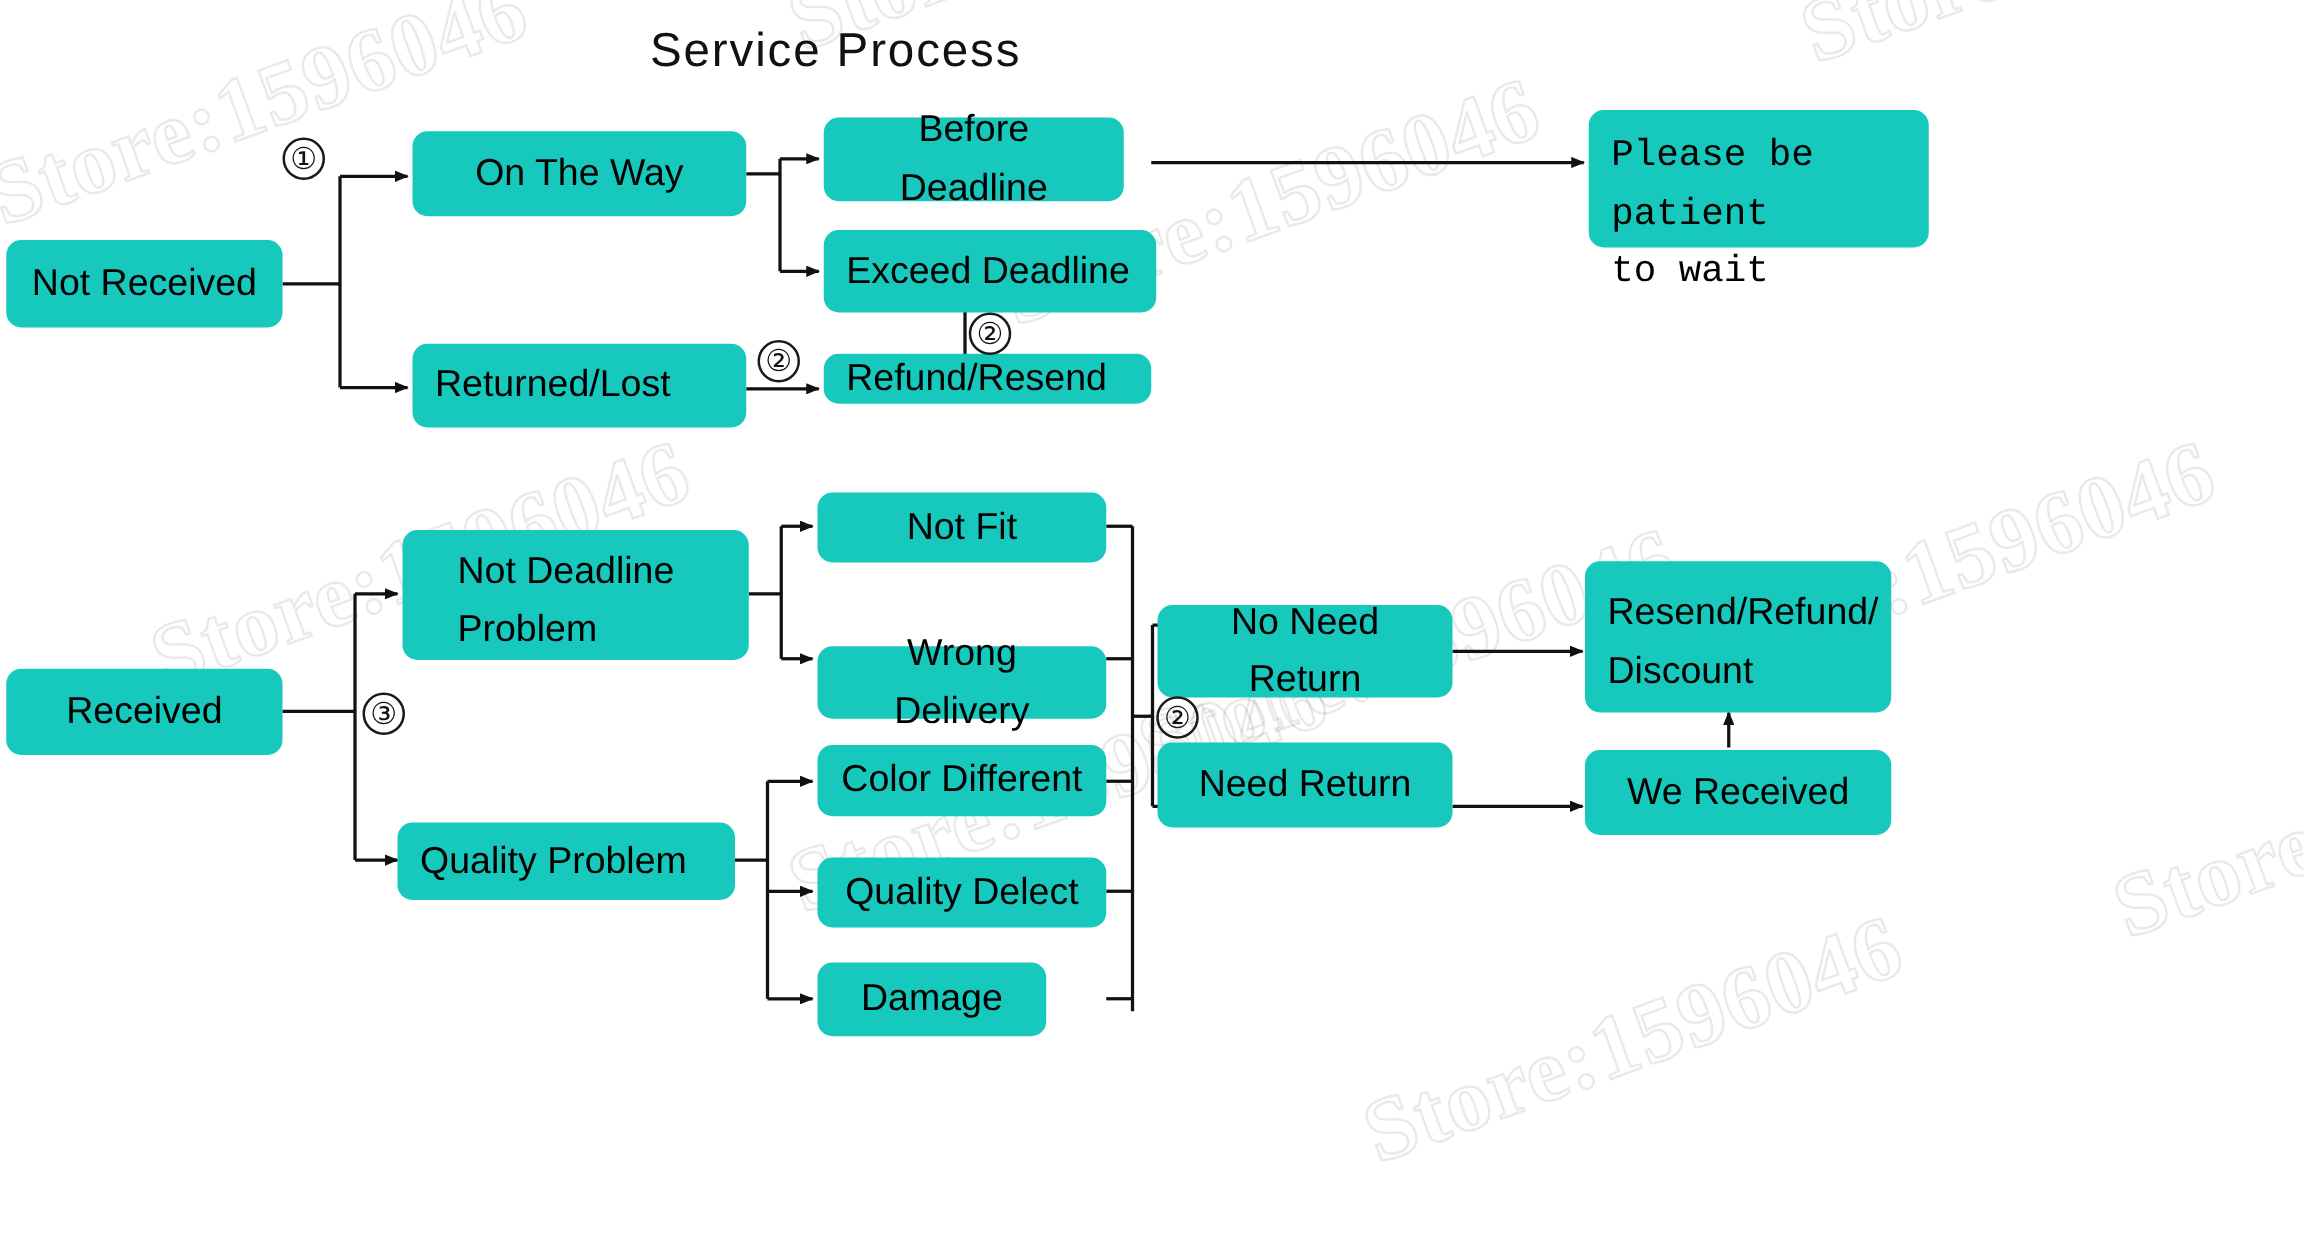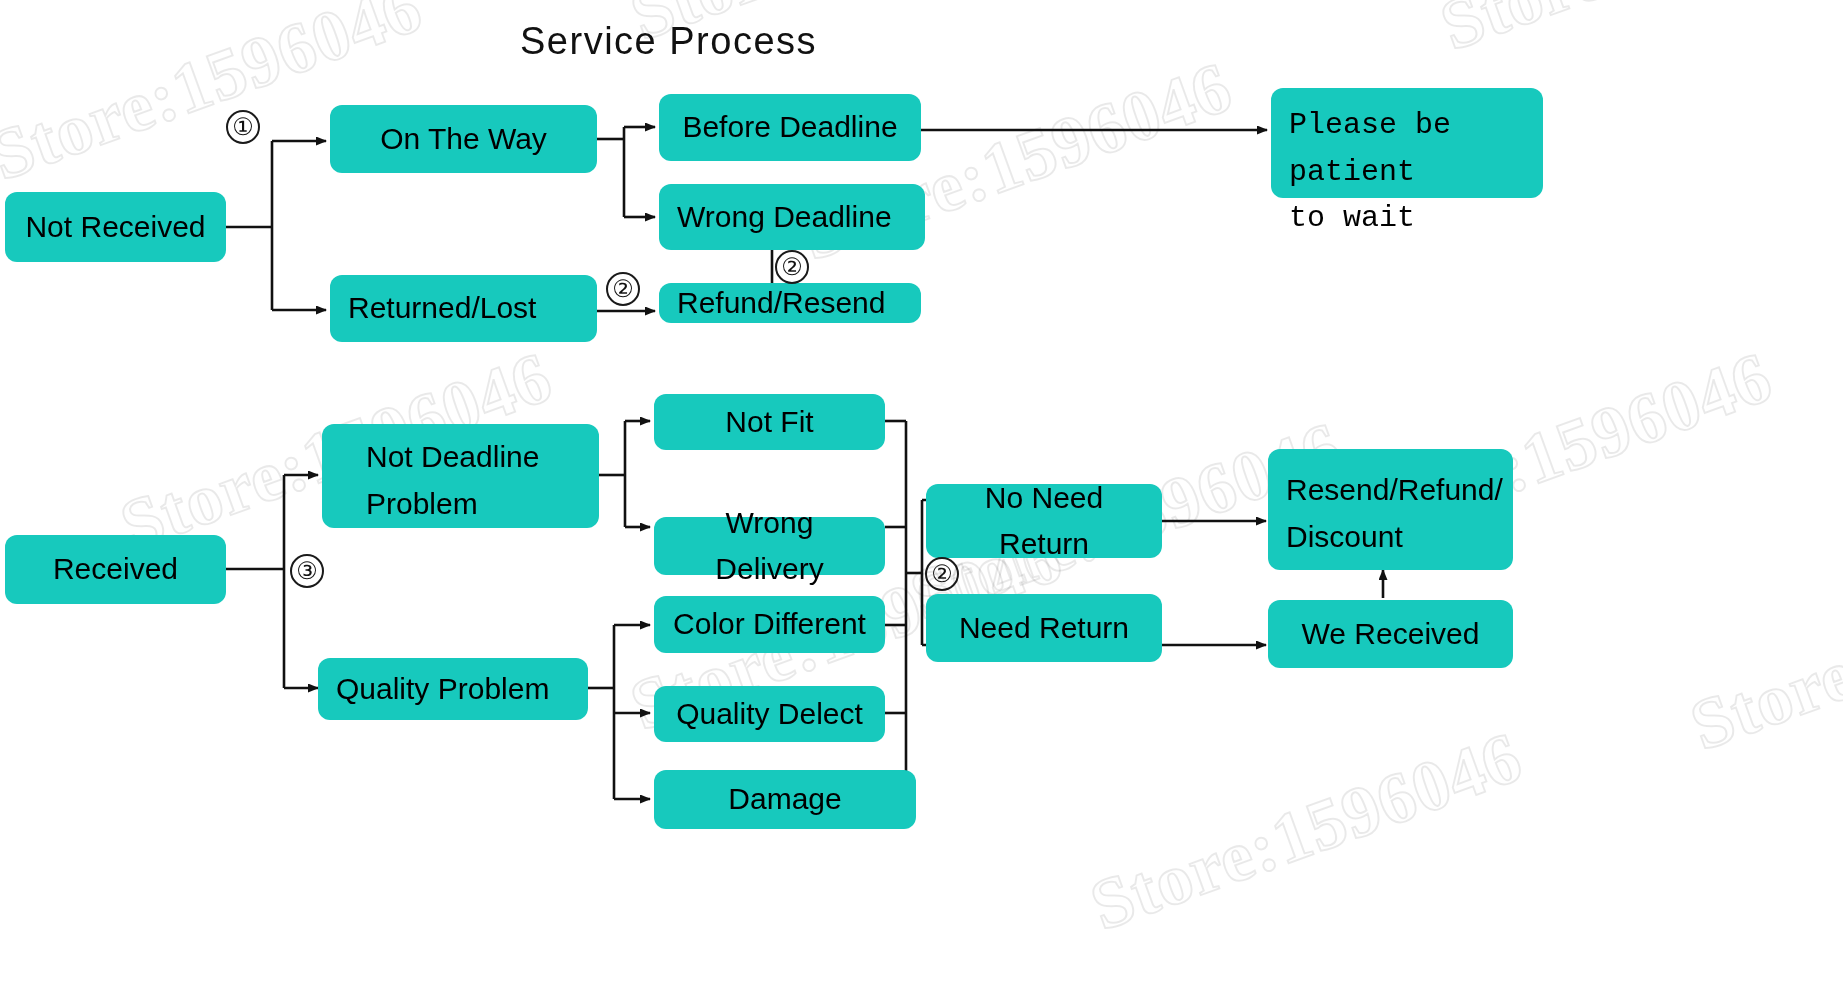--- a/index.html
+++ b/index.html
@@ -168,26 +168,26 @@
   </div>
 
   <div class="node center" style="left:330px; top:105px; width:267px; height:68px;">
     <span class="txt">On The Way</span>
   </div>
 
   <div class="node left" style="left:330px; top:275px; width:267px; height:67px;">
     <span class="txt">Returned/Lost</span>
   </div>
 
-  <div class="node center" style="left:659px; top:94px; width:262px; height:67px;">
+  <div class="node center" style="left:659px; top:94px; width:240px; height:67px;">
     <span class="txt">Before Deadline</span>
   </div>
 
   <div class="node left" style="left:659px; top:184px; width:266px; height:66px;">
-    <span class="txt">Wrong Deadline</span>
+    <span class="txt">Exceed Deadline</span>
   </div>
 
   <div class="node left" style="left:659px; top:283px; width:262px; height:40px;">
     <span class="txt">Refund/Resend</span>
   </div>
 
   <div class="node left" style="left:1271px; top:88px; width:272px; height:110px; display:block; padding-top:14px;font-family:Liberation Mono, monospace;">
     <div class="txt">Please be patient</div>
     <div class="txt">to wait</div>
   </div>
@@ -214,21 +214,21 @@
   </div>
 
   <div class="node center" style="left:654px; top:596px; width:231px; height:57px;">
     <span class="txt">Color Different</span>
   </div>
 
   <div class="node center" style="left:654px; top:686px; width:231px; height:56px;">
     <span class="txt">Quality Delect</span>
   </div>
 
-  <div class="node center" style="left:654px; top:770px; width:262px; height:59px;align-items:center;">
+  <div class="node center" style="left:654px; top:770px; width:183px; height:59px;align-items:center;">
     <span class="txt">Damage</span>
   </div>
 
   <div class="node center" style="left:926px; top:594px; width:236px; height:68px;">
     <span class="txt">Need Return</span>
   </div>
 
   <div class="node center" style="left:926px; top:484px; width:236px; height:74px;">
     <span class="txt">No Need Return</span>
   </div>

